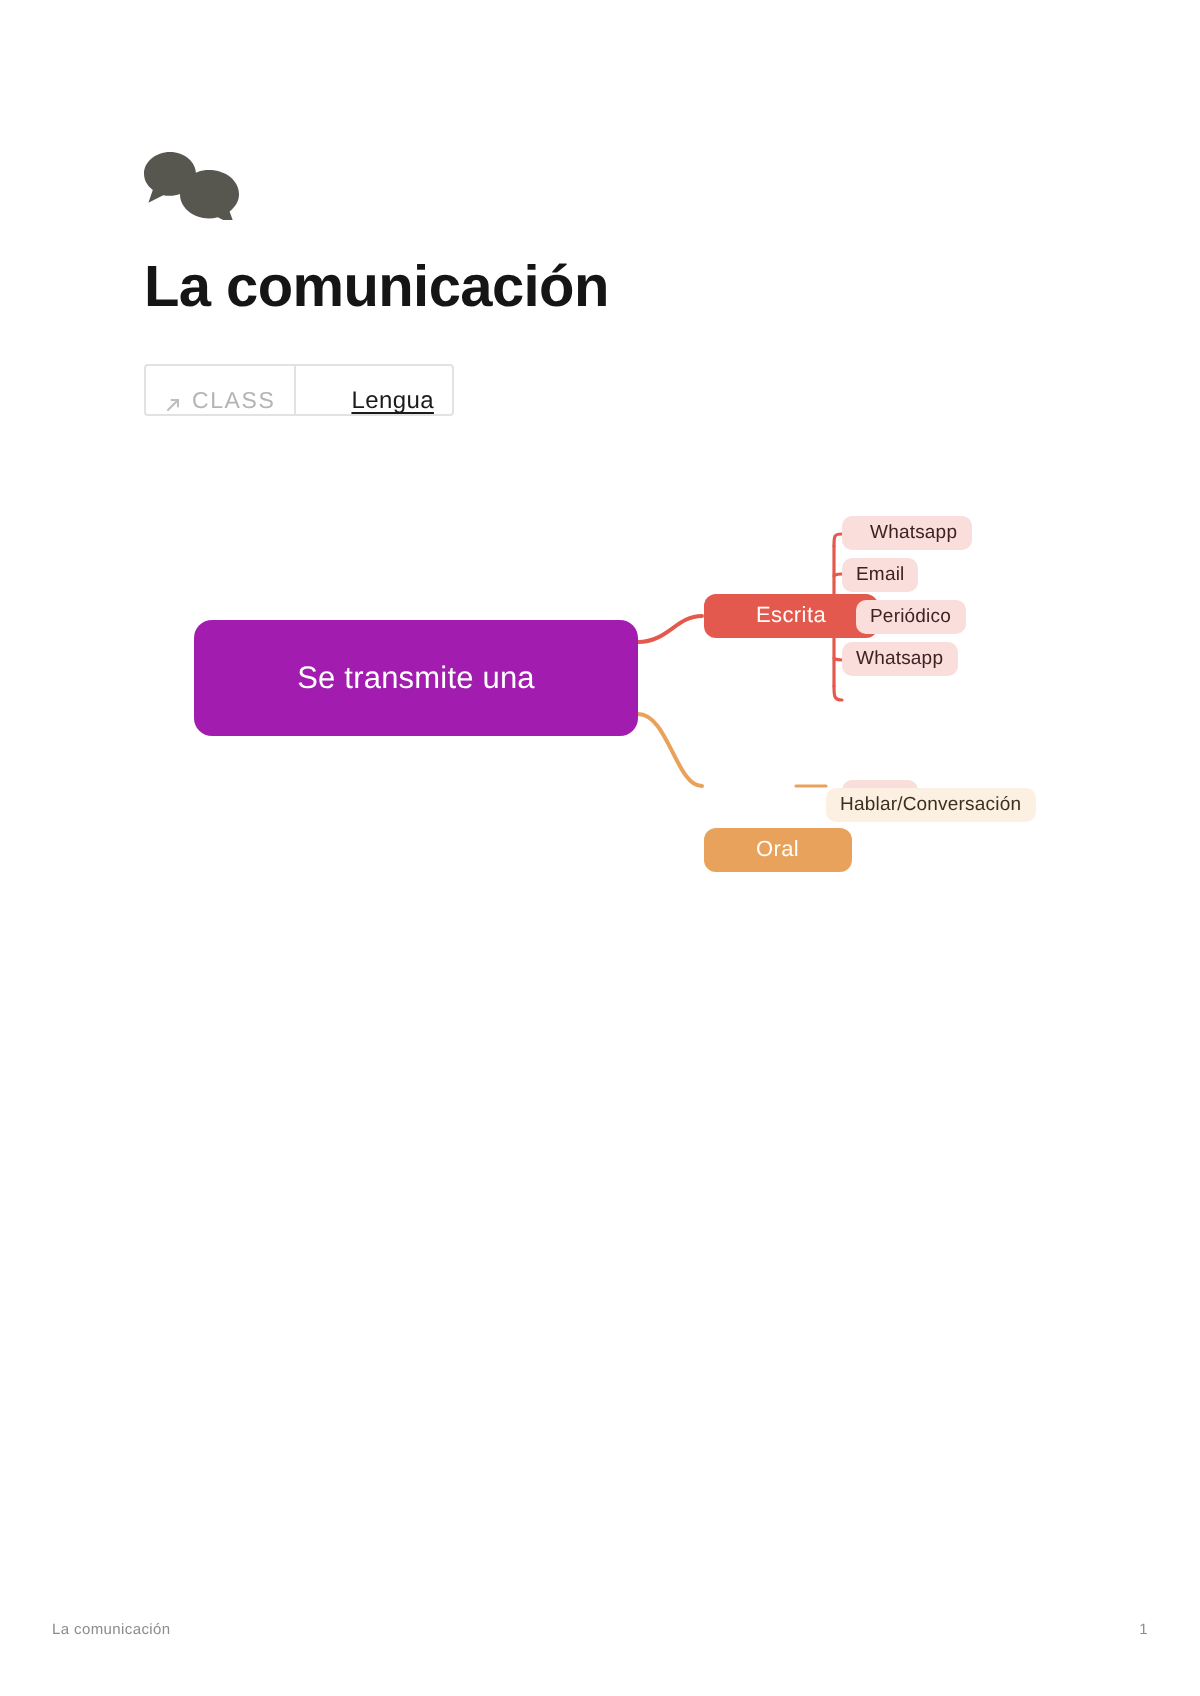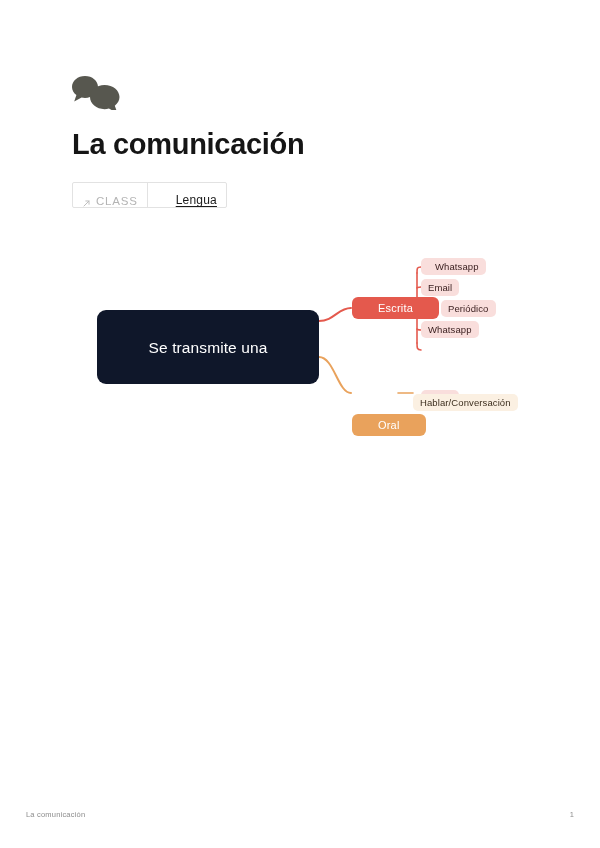--- a/index.html
+++ b/index.html
@@ -106,23 +106,23 @@
     display: flex;
     align-items: center;
     justify-content: center;
     white-space: nowrap;
   }
 
   .node-root {
     left: 25px;
     top: 67px;
     width: 222px;
-    height: 74px;
+    height: 58px;
     border-radius: 9px;
-    background: #0f172a;
+    background: #a21caf;
     color: #ffffff;
     flex-direction: column;
     font-size: 15.5px;
     line-height: 19px;
     letter-spacing: 0.1px;
     text-align: center;
   }
   .node-root .l1, .node-root .l2 { display: block; }
 
   .node-branch {
@@ -158,21 +158,21 @@
     background: #f9dedc;
     color: #3d2222;
   }
   .leaf-orange {
     background: #fbf0e2;
     color: #3d2f1f;
   }
 
   .leaf-whatsapp { left: 349px; top: 15px; padding-left: 14px; }
   .leaf-cartas   { left: 349px; top: 36px; }
-  .leaf-periodico{ left: 369px; top: 57px; }
+  .leaf-periodico{ left: 356px; top: 57px; }
   .leaf-carteles { left: 349px; top: 78px; }
   .leaf-email    { left: 349px; top: 99px; margin-top: 48px; }
   .leaf-hablar   { left: 341px; top: 141px; margin-top: 10px; }
 
   
   .footer {
     position: absolute;
     left: 26px;
     right: 26px;
     top: 810px;

